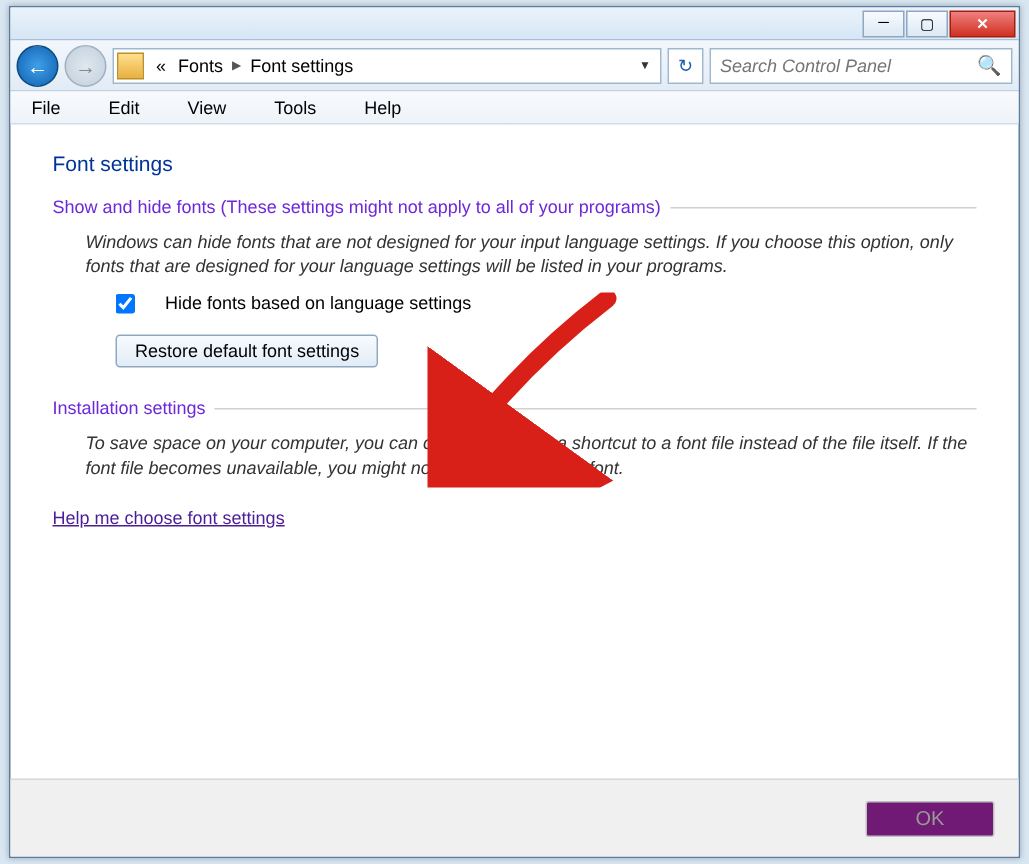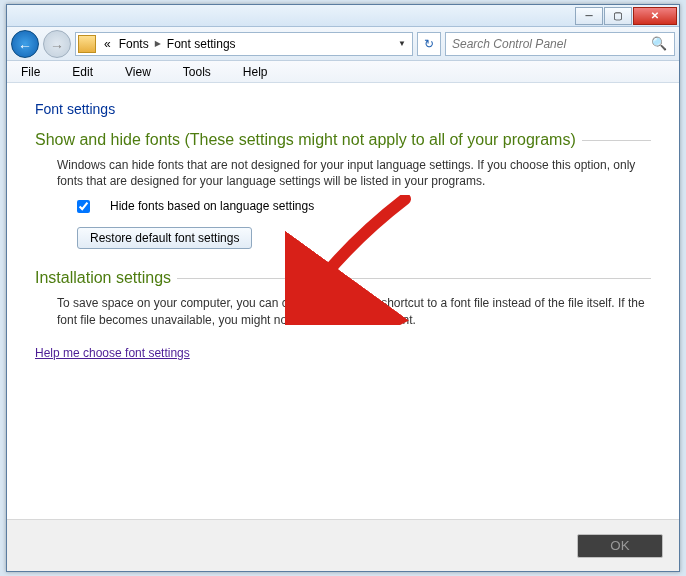--- a/index.html
+++ b/index.html
@@ -80,21 +80,21 @@
 .addrbar .crumb { padding: 0 4px; white-space: nowrap;}
 .addrbar .sep { font-size: 8px; color:#555; padding: 0 2px;}
 .addrbar .dd { margin-left:auto; padding:0 4px; font-size:8px; color:#333;}
 .refreshbtn {
   width: 24px; height: 24px;
   border:1px solid #9fb8d0; background:#fff;
   display:flex;align-items:center;justify-content:center;
   color:#2060b0;
 }
 .searchbox {
-  width: 230px; height: 24px;
+  width: 202px; height: 24px;
   border:1px solid #9fb8d0; background:#fff;
   display:flex;align-items:center;
   padding:0 6px;
 }
 .searchbox input {
   flex:1; border:none; outline:none;
   font-style: italic; color:#888; font-size:12px;
   font-family: inherit;
 }
 .searchbox .sicon { color:#2060c0; font-size:13px;}
@@ -108,26 +108,26 @@
 }
 .menubar .mitem { padding: 2px 8px; }
 .content {
   flex:1;
   padding: 18px 28px 0 28px;
   overflow:auto;
   position: relative;
 }
 .h1 { color:#003399; font-size:14px; margin-bottom: 14px;}
 .grouplabel {
-  font-size:16px; color:#4d7c0f;
+  font-size:12px; color:#6d28d9;
   display:flex; align-items:center;
   margin-bottom: 8px;
 }
 .grouplabel .line { flex:1; height:1px; background:#d0d0d0; margin-left:6px;}
-.desc { font-size:12px; color:#333; margin: 0 0 10px 22px; line-height:1.35;}
+.desc { font-size:12px; color:#333; margin: 0 0 10px 22px; line-height:1.35;font-style:italic;}
 .cbrow { margin: 4px 0 14px 42px; display:flex; align-items:center; gap:20px;}
 .cbrow input { width:13px; height:13px;}
 .btn {
   display:inline-block;
   margin: 0 0 20px 42px;
   padding: 3px 12px;
   border:1px solid #8fa8c0;
   background: linear-gradient(#f7fbff,#e2ecf6);
   border-radius:3px;
   font-size:12px;
@@ -136,21 +136,21 @@
 .footer {
   height: 52px;
   border-top:1px solid #d8d8d8;
   background:#f0f0f0;
   display:flex; align-items:center; justify-content:flex-end;
   padding: 0 16px;
 }
 .okbtn {
   width: 86px; height:24px;
   border:1px solid #c0c0c0;
-  background:#404040;
+  background:#701a75;
   color:#999;
   border-radius:2px;
 }
 .arrow-annot {
   position:absolute;
   pointer-events:none;
   top: 112px;
   left: 278px;
 }
 </style>

